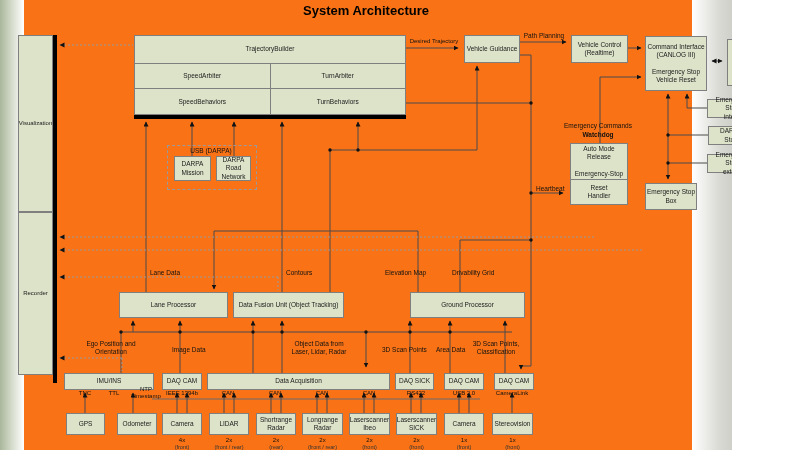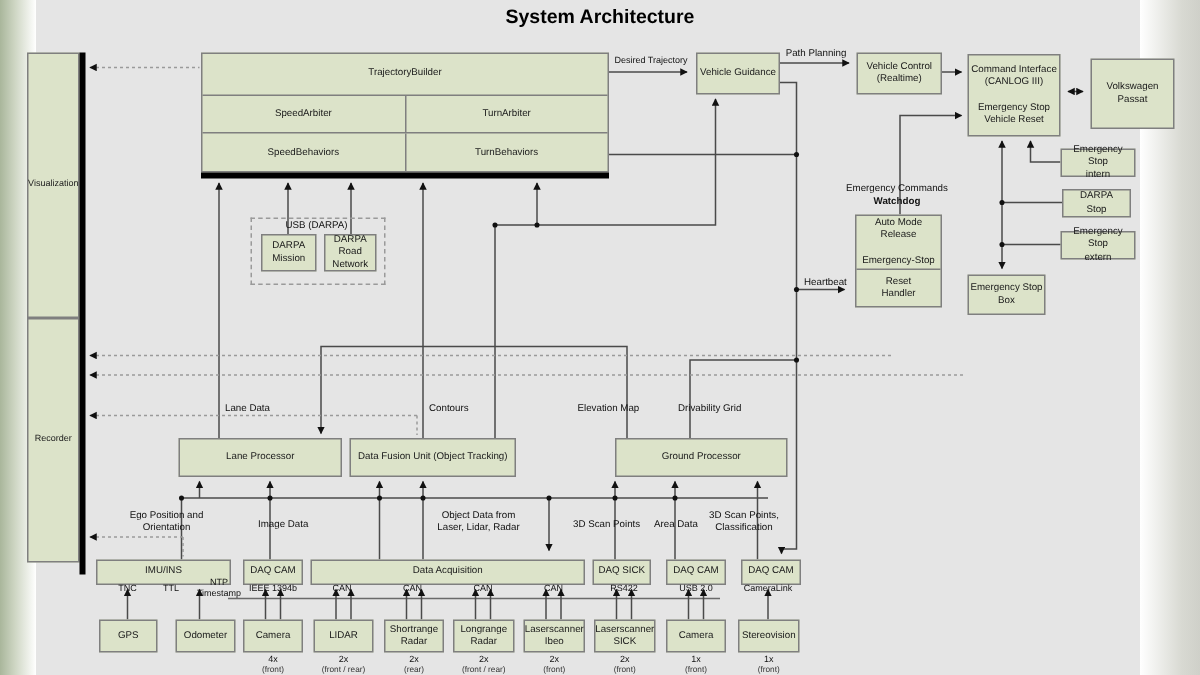--- a/index.html
+++ b/index.html
@@ -1,16 +1,16 @@
 <!DOCTYPE html>
 <html><head>
 <meta charset="utf-8">
 <style>
   html,body{margin:0;padding:0;background:#fff;}
-  #canvas{position:relative;width:800px;height:450px;background:#e5e5e5;overflow:hidden;
+  #canvas{position:relative;width:732px;height:450px;background:#f97316;overflow:hidden;
           font-family:"Liberation Sans",sans-serif;color:#1a1a1a;}
   .edge-fade-left{position:absolute;left:0;top:0;width:24px;height:450px;
           background:linear-gradient(90deg,#a9b69b 0%,#cdd5c2 40%,#ffffff 100%);}
   .edge-fade-right{position:absolute;right:0;top:0;width:40px;height:450px;
           background:linear-gradient(90deg,#ffffff 0%,#d8d9d2 70%,#cfd0c9 100%);}
   .title{position:absolute;left:0;right:0;top:3px;text-align:center;
          font-size:13px;font-weight:bold;color:#000;}
   .box{position:absolute;background:#dce3c9;border:1px solid #7f7f7f;box-sizing:border-box;
        display:flex;align-items:center;justify-content:center;text-align:center;
        font-size:6.5px;line-height:1.25;white-space:pre-line;z-index:3;}

